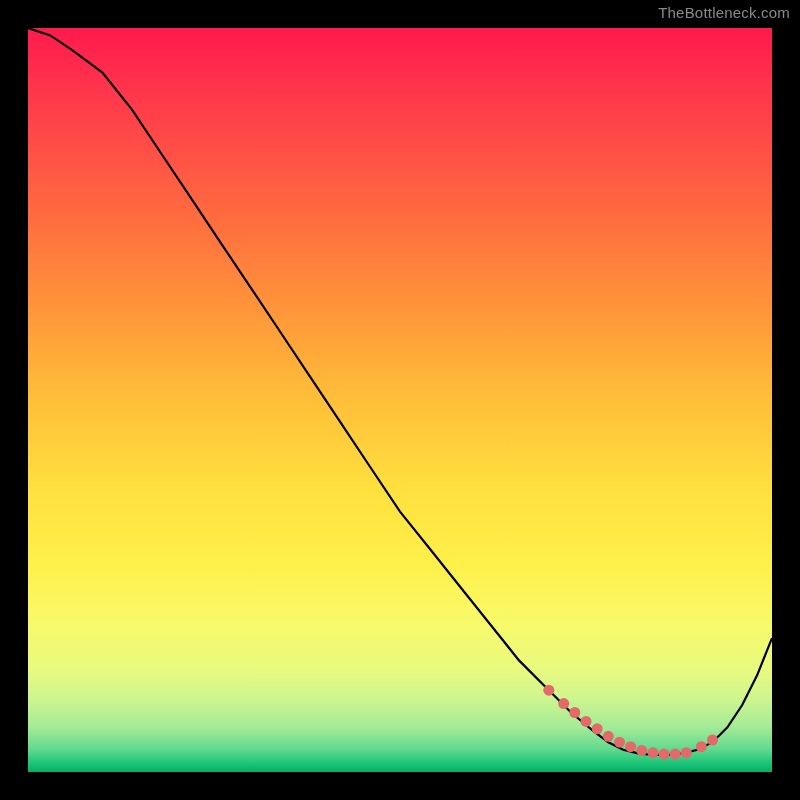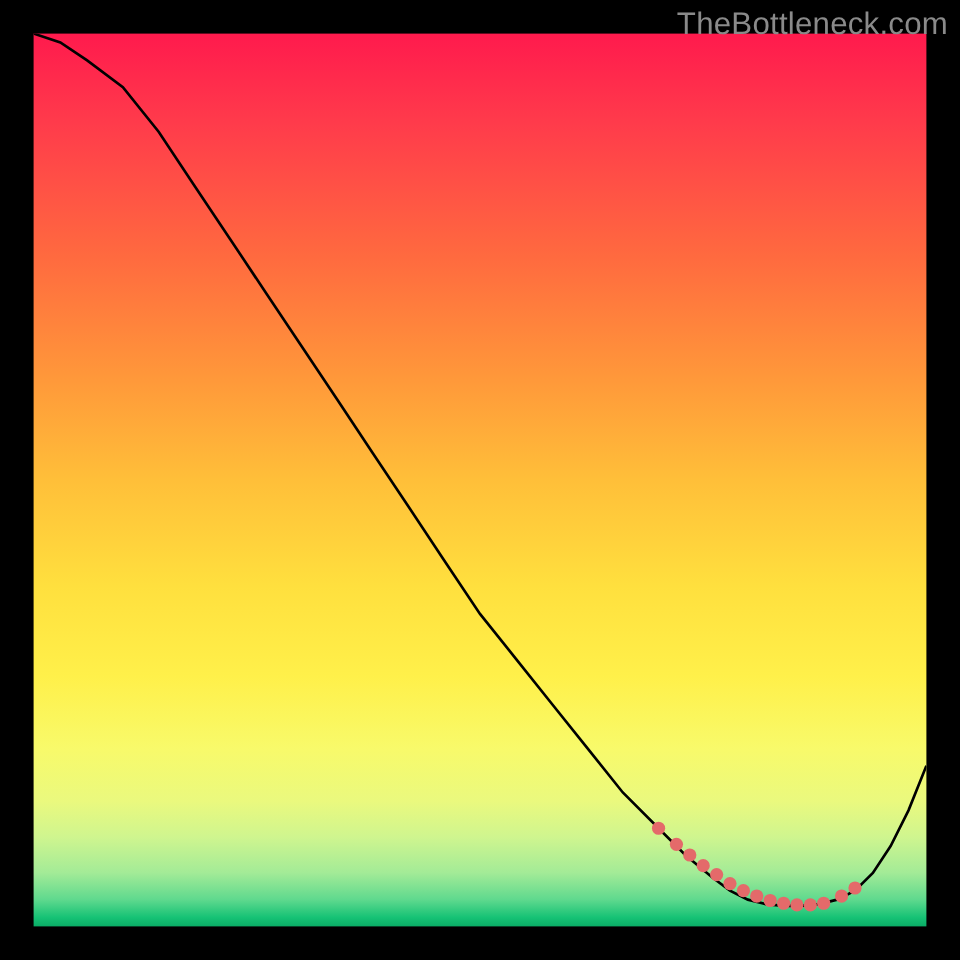--- a/index.html
+++ b/index.html
@@ -15,21 +15,21 @@
     position: relative;
     width: 800px;
     height: 800px;
     background: #000;
   }
   .watermark {
     position: absolute;
     top: 4px;
     right: 10px;
     color: #8a8a8a;
-    font-size: 26px;
+    font-size: 15px;
     font-weight: 400;
     letter-spacing: 0.2px;
     z-index: 10;
   }
   .plot-area {
     position: absolute;
     left: 28px;
     top: 28px;
     width: 744px;
     height: 744px;

